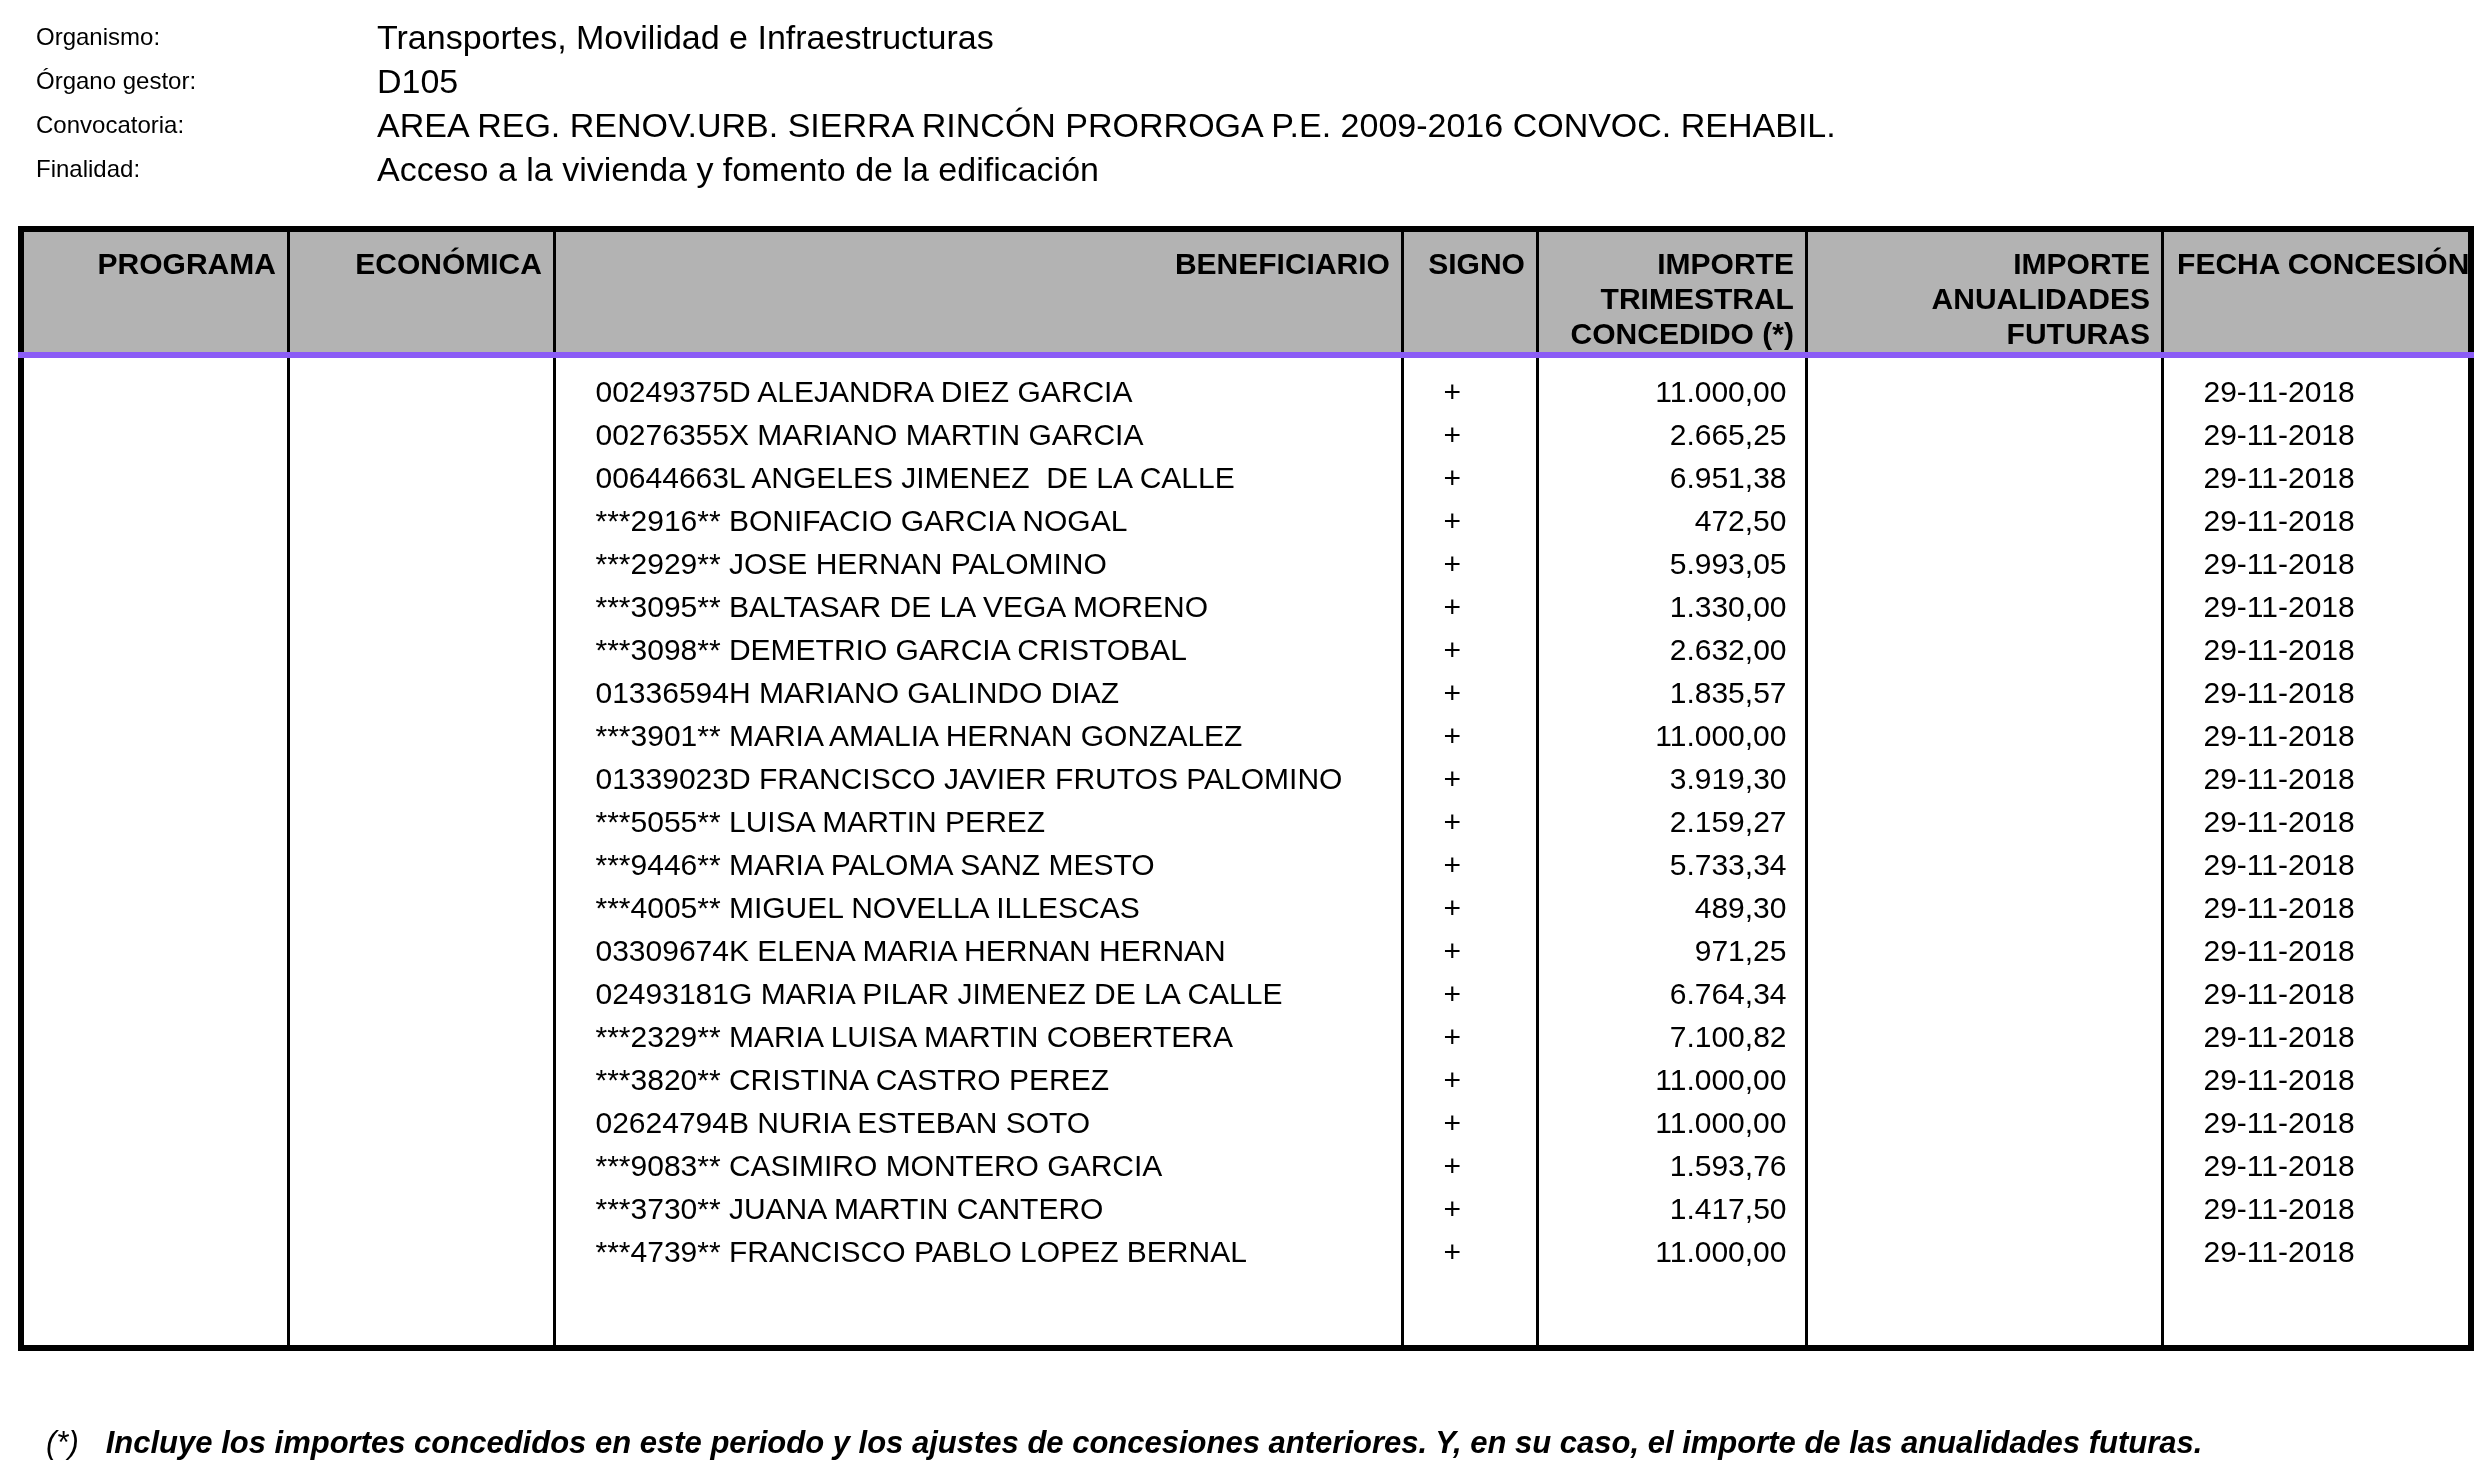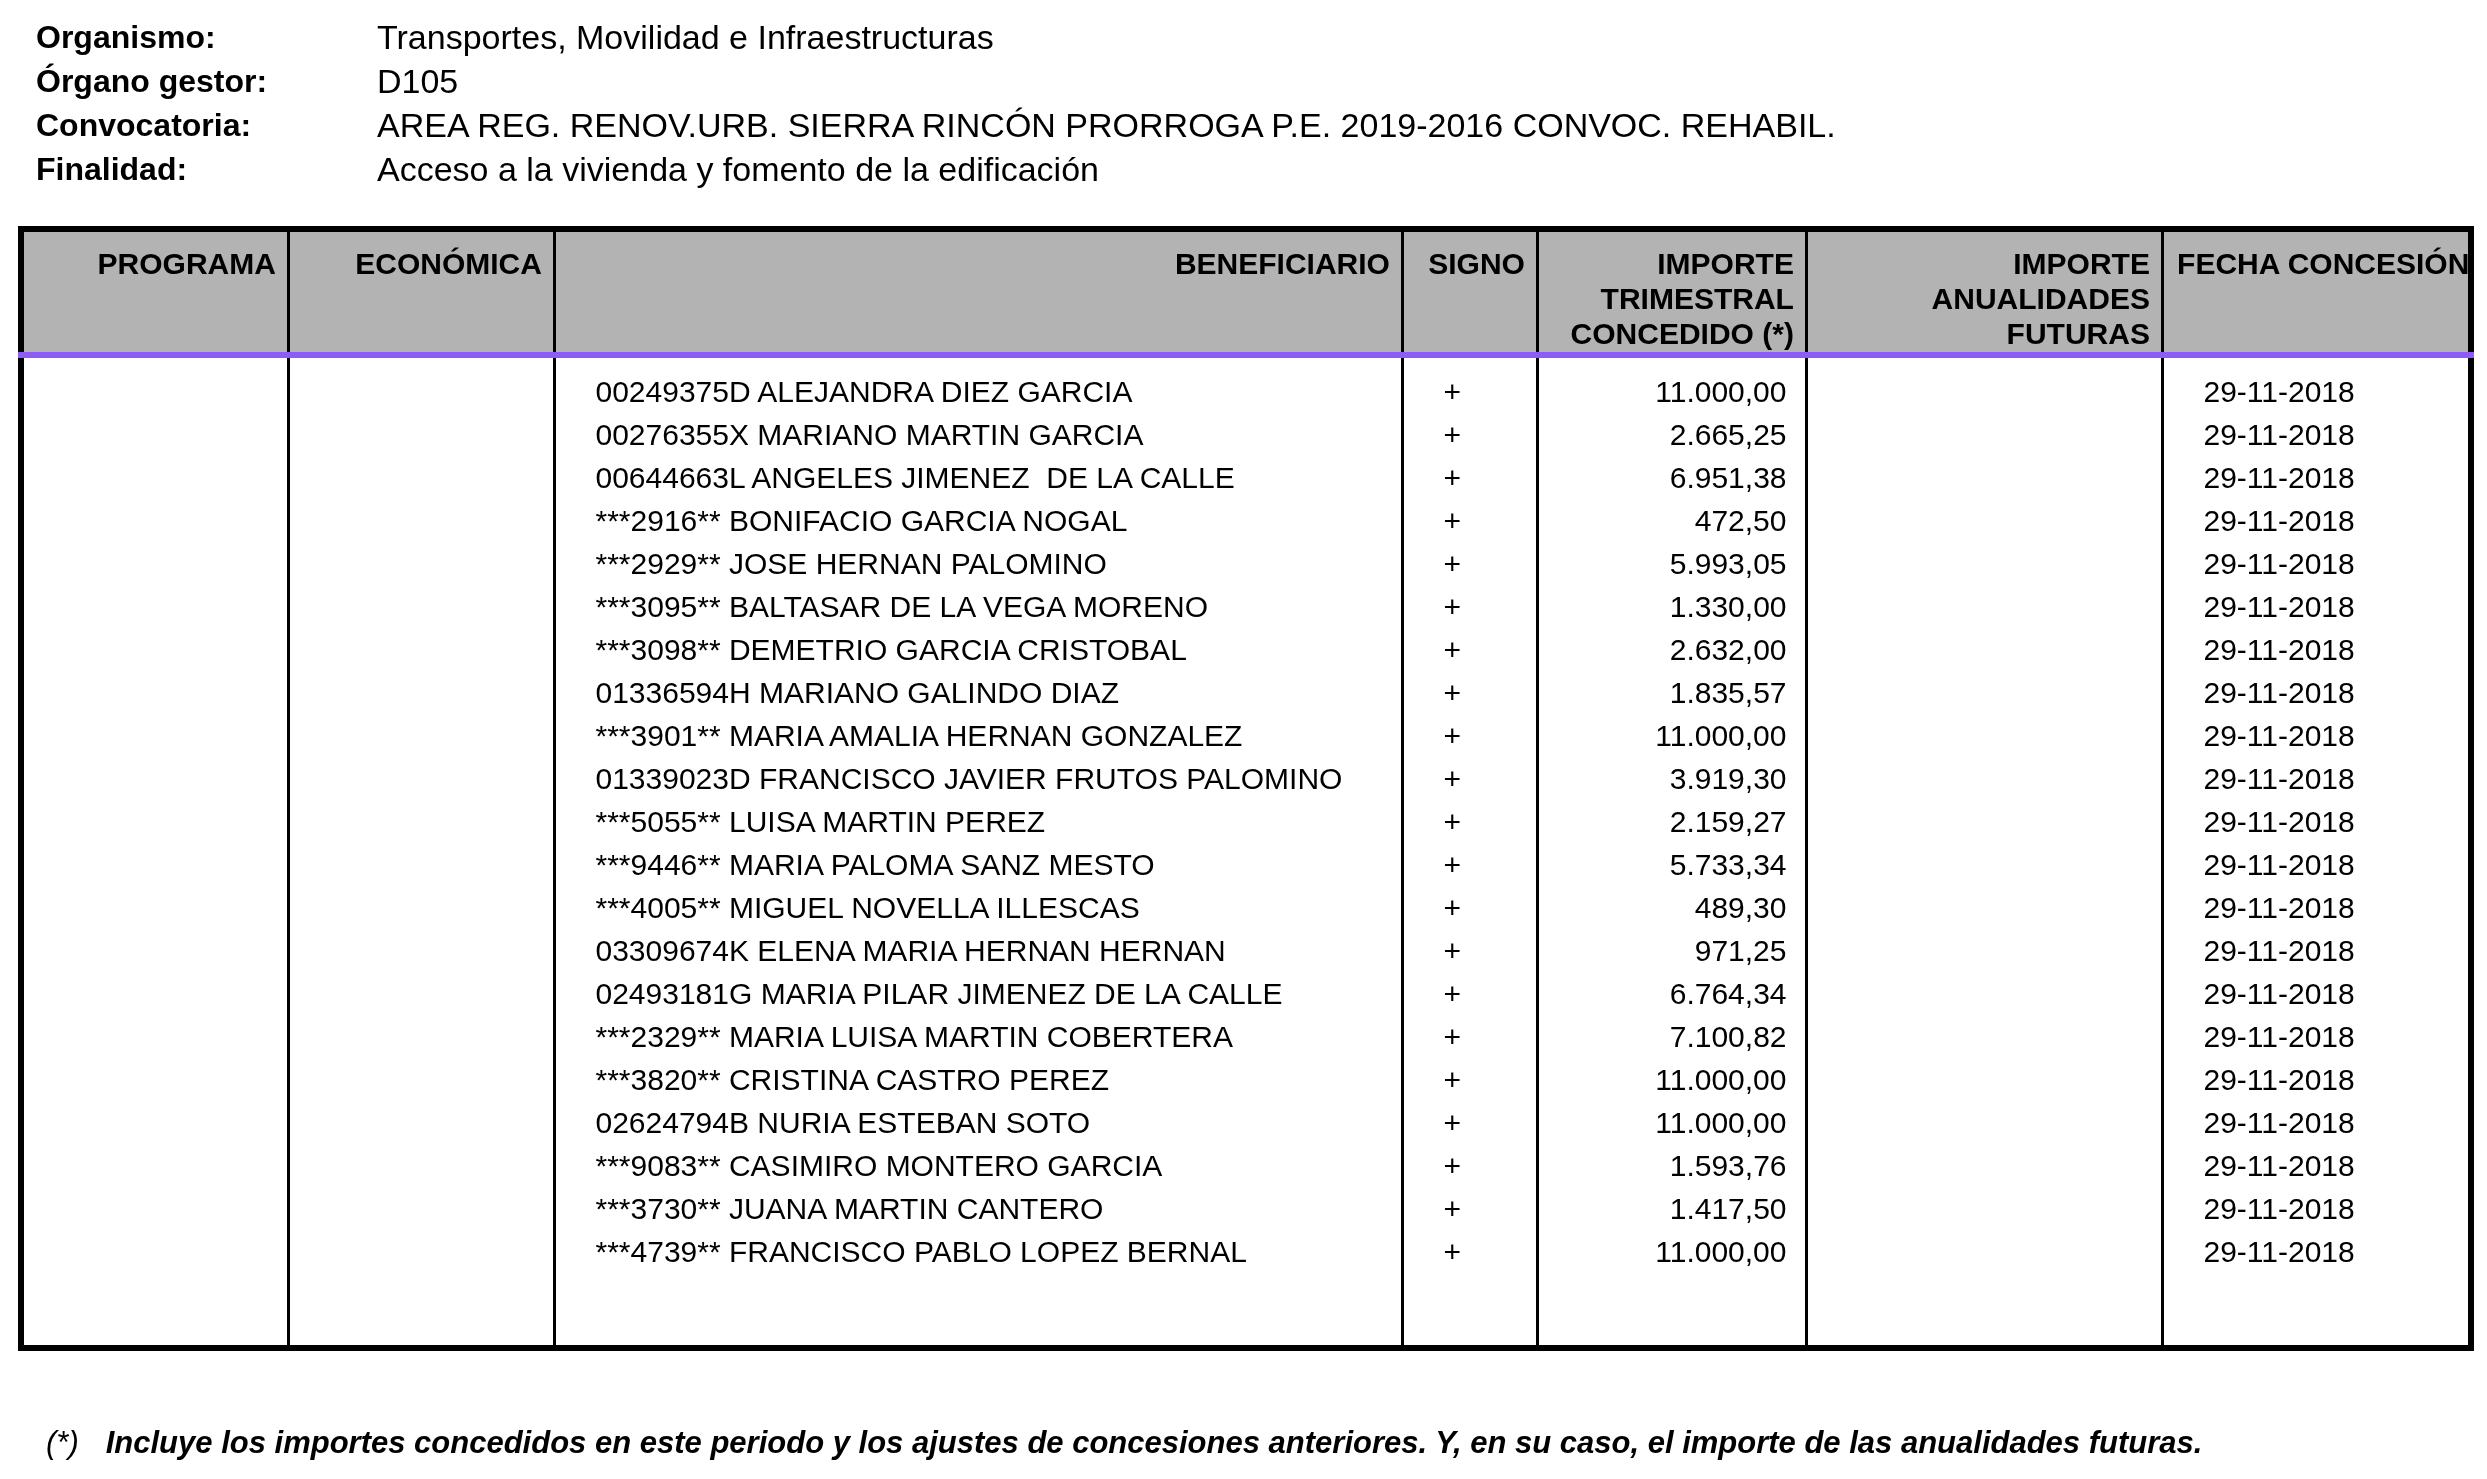--- a/index.html
+++ b/index.html
@@ -25,22 +25,22 @@
   }
   .info-row {
     display: flex;
     height: 44px;
     align-items: center;
     white-space: nowrap;
   }
   .info-label {
     display: inline-block;
     width: 341px;
-    font-weight: bold;
-    font-size: 32px;
+    font-weight: normal;
+    font-size: 24px;
   }
   .info-value {
     font-size: 34px;
   }
 
   
   table.doc-table {
     position: absolute;
     top: 226px;
     left: 18px;
@@ -109,21 +109,21 @@
   <div class="info-row">
     <span class="info-label">Organismo:</span>
     <span class="info-value">Transportes, Movilidad e Infraestructuras</span>
   </div>
   <div class="info-row">
     <span class="info-label">Órgano gestor:</span>
     <span class="info-value">D105</span>
   </div>
   <div class="info-row">
     <span class="info-label">Convocatoria:</span>
-    <span class="info-value">AREA REG. RENOV.URB. SIERRA RINCÓN PRORROGA P.E. 2019-2016 CONVOC. REHABIL.</span>
+    <span class="info-value">AREA REG. RENOV.URB. SIERRA RINCÓN PRORROGA P.E. 2009-2016 CONVOC. REHABIL.</span>
   </div>
   <div class="info-row">
     <span class="info-label">Finalidad:</span>
     <span class="info-value">Acceso a la vivienda y fomento de la edificación</span>
   </div>
 </div>
 
 <table class="doc-table">
   <colgroup>
     <col style="width:267px">

